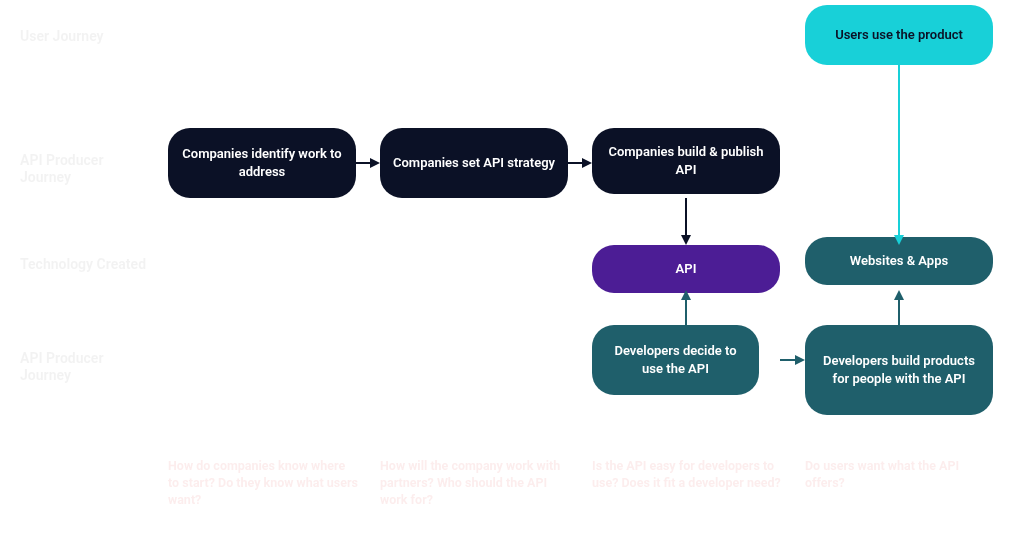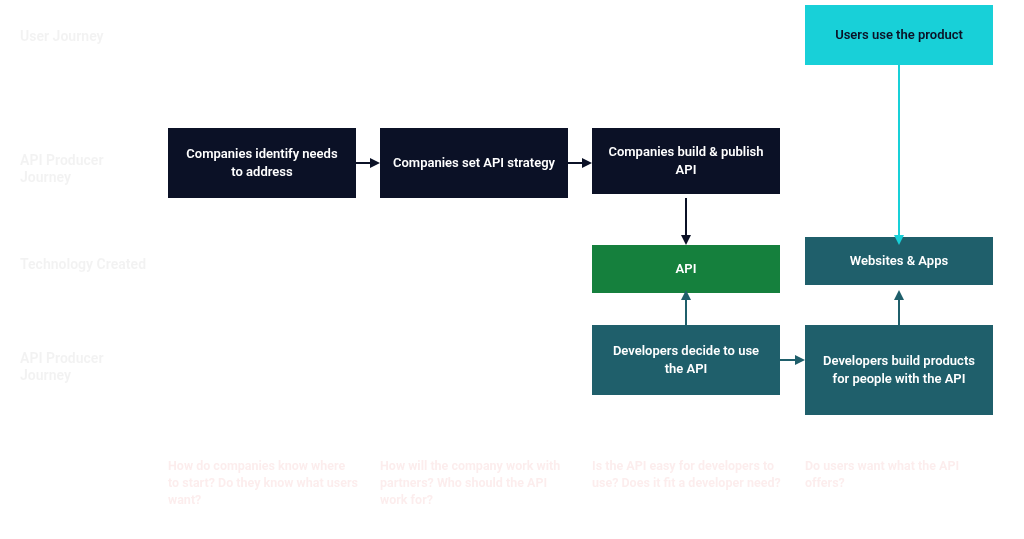--- a/index.html
+++ b/index.html
@@ -24,23 +24,24 @@
     position: absolute;
     display: flex;
     align-items: center;
     justify-content: center;
     text-align: center;
     padding: 24px 12px;
     font-size: 13px;
     font-weight: 600;
     color: #ffffff;
     line-height: 1.35;
+    border-radius: 22px;
   }
   .dark   { background: #0b1126; }
-  .darkb  { background: #15803d; }
+  .darkb  { background: #4c1d95; }
   .teal   { background: #1f5f6b; }
   .cyan   { background: #18d0d8; color: #0b1126; font-weight: 600; }
   .question {
     position: absolute;
     font-size: 12.5px;
     font-weight: 700;
     line-height: 1.35;
     text-align: left;
   }
   .q-red { color: rgba(223,30,30,0.08); }
@@ -53,28 +54,28 @@
 </head>
 <body>
 
 <div class="row-label" style="top:28px">User Journey</div>
 <div class="row-label" style="top:152px">API Producer Journey</div>
 <div class="row-label" style="top:256px">Technology Created</div>
 <div class="row-label" style="top:350px">API Producer Journey</div>
 
 <div class="box cyan" style="left:805px; top:5px; width:188px; height:60px">Users use the product</div>
 
-<div class="box dark" style="left:168px; top:128px; width:188px; height:70px">Companies identify needs to address</div>
+<div class="box dark" style="left:168px; top:128px; width:188px; height:70px">Companies identify work to address</div>
 <div class="box dark" style="left:380px; top:128px; width:188px; height:70px">Companies set API strategy</div>
 <div class="box dark" style="left:592px; top:128px; width:188px; height:66px">Companies build &amp; publish API</div>
 
 <div class="box darkb" style="left:592px; top:245px; width:188px; height:45px">API</div>
 <div class="box teal" style="left:805px; top:237px; width:188px; height:45px">Websites &amp; Apps</div>
 
-<div class="box teal" style="left:592px; top:325px; width:188px; height:70px">Developers decide to use the API</div>
+<div class="box teal" style="left:592px; top:325px; width:167px; height:70px">Developers decide to use the API</div>
 <div class="box teal" style="left:805px; top:325px; width:188px; height:90px">Developers build products for people with the API</div>
 
 <div class="question q-red" style="left:168px; top:458px; width:190px">How do companies know where to start? Do they know what users want?</div>
 <div class="question q-red" style="left:380px; top:458px; width:190px">How will the company work with partners? Who should the API work for?</div>
 <div class="question q-red" style="left:592px; top:458px; width:190px">Is the API easy for developers to use? Does it fit a developer need?</div>
 <div class="question q-red" style="left:805px; top:458px; width:190px">Do users want what the API offers?</div>
 
 <svg class="arrow" style="left:356px; top:155px; width:24px; height:16px">
   <line x1="0" y1="8" x2="14" y2="8" stroke="#0b1126"></line>
   <polygon points="14,3 24,8 14,13" fill="#0b1126"></polygon>

